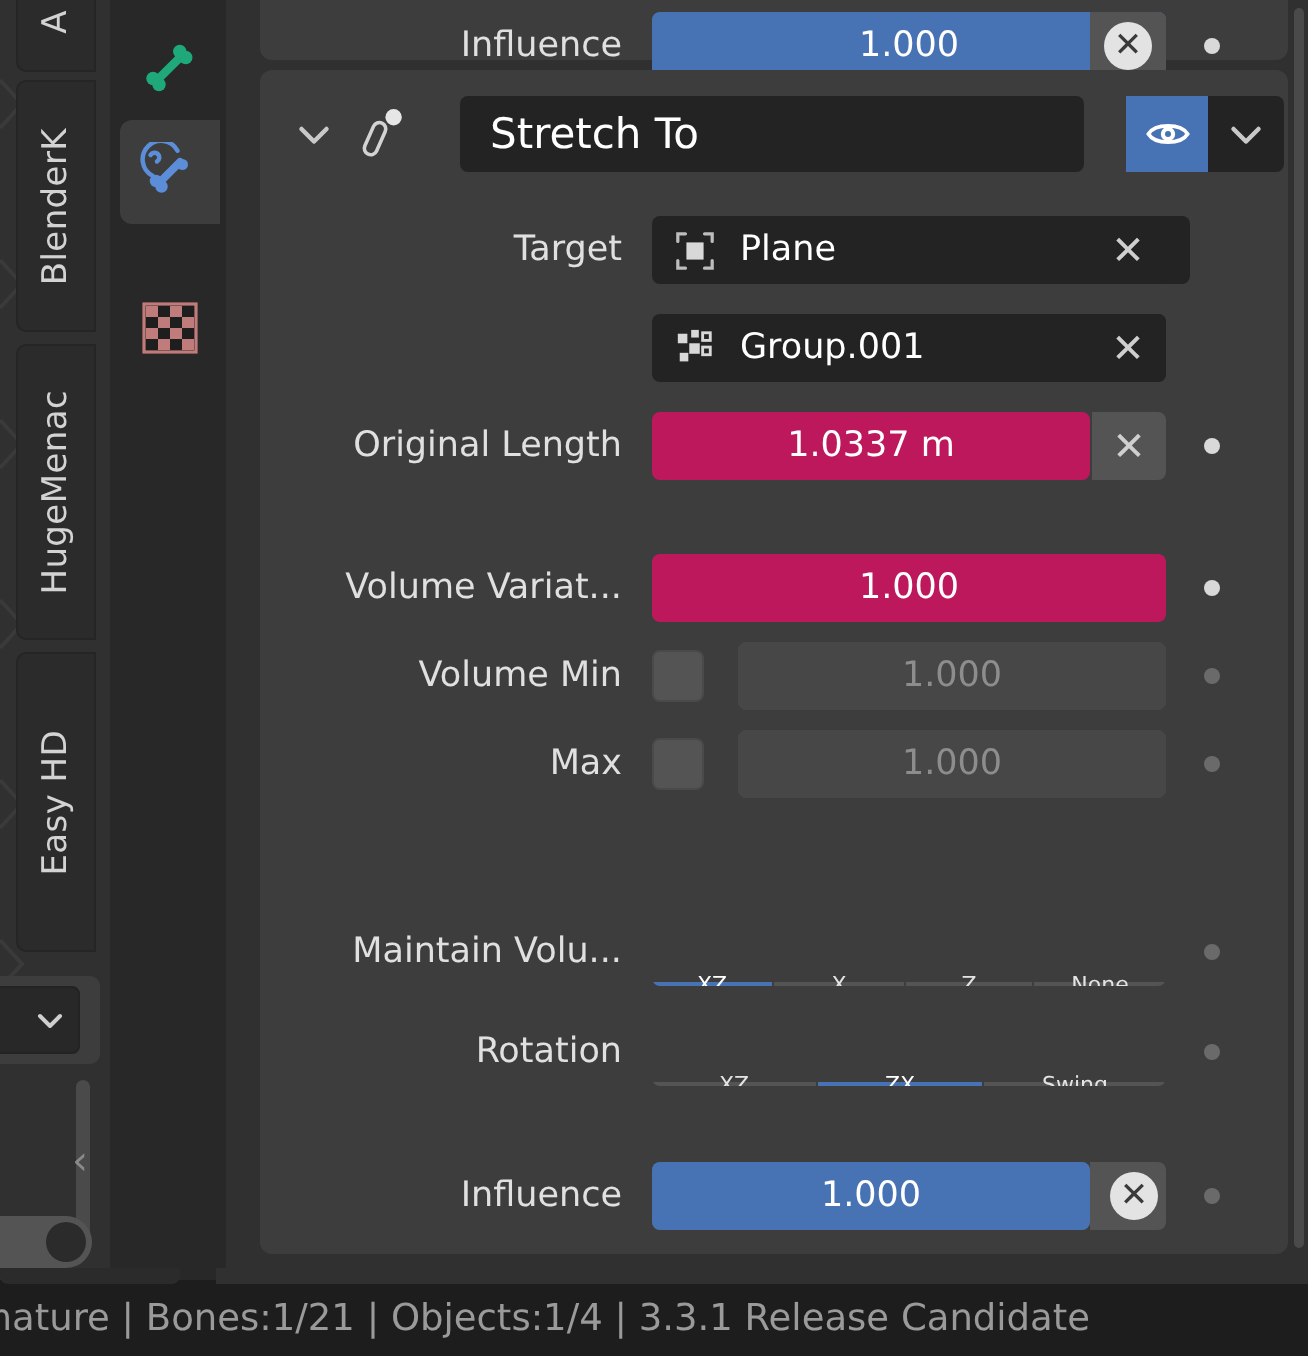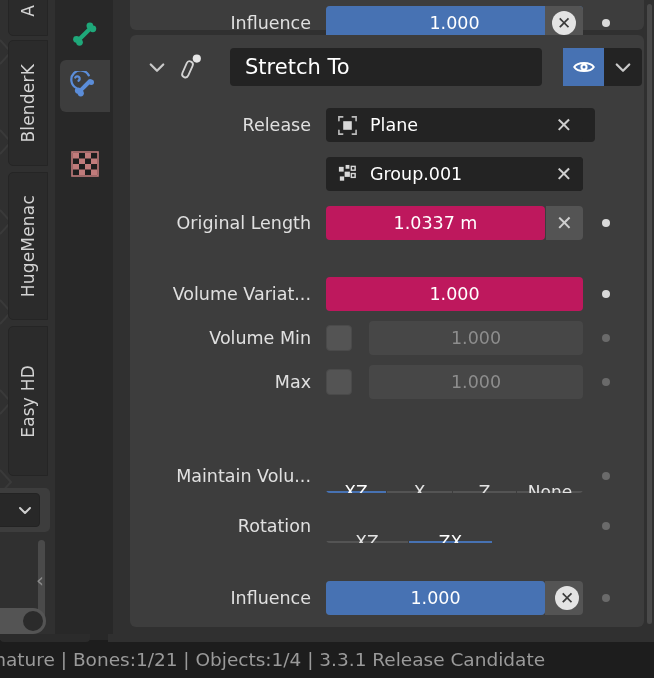--- a/index.html
+++ b/index.html
@@ -125,21 +125,21 @@
 
   .checkbox {
     width: 26px; height: 26px; background: #545454; border-radius: 4px;
     border: 1px solid #4a4a4a;
   }
 
   
   .seg { position: absolute; height: 34px; display: flex; border-radius: 4px; overflow: hidden; }
   .seg > div {
     display: flex; align-items: center; justify-content: center;
-    color: #e4e4e4; font-size: 17px; background: #545454;
+    color: #e4e4e4; font-size: 11px; background: #545454;
     border-right: 1px solid #3d3d3d;
     margin-top: 32px;
   }
   .seg > div:last-child { border-right: none; }
   .seg > div.on { background: #4772b3; color: #ffffff; }
 
   
   .slider { position: absolute; height: 34px; border-radius: 4px; background: #545454; overflow: hidden; }
   .slider .fill { position: absolute; left:0; top:0; bottom:0; background: #4772b3; }
   .slider .val {
@@ -309,21 +309,21 @@
         </div>
         <div class="extbtn" style="left:474px">
           <svg width="20" height="20" viewBox="0 0 16 16">
             <path d="M3 6 L8 11 L13 6" stroke="#c9c9c9" stroke-width="1.8" fill="none" stroke-linecap="round" stroke-linejoin="round"></path>
           </svg>
         </div>
 
       </div>
 
       <div class="row" style="top:73px">
-        <div class="lbl">Release</div>
+        <div class="lbl">Target</div>
         <div class="field dark" style="left:196px; width:269px;">
           <span style="margin-left:11px;margin-right:12px;display:flex;align-items:center;">
             <svg width="21" height="21" viewBox="0 0 22 22">
               <g stroke="#bdbdbd" stroke-width="1.7" fill="none" stroke-linecap="round">
                 <path d="M2 6 V2 H6"></path>
                   <path d="M16 2 H20 V6"></path>
                   <path d="M20 16 V20 H16"></path>
                   <path d="M6 20 H2 V16"></path>
               </g>
               <rect x="6.5" y="6.5" width="9" height="9" fill="#d8d8d8"></rect>
@@ -410,20 +410,21 @@
         <div class="deco off" style="left:465px">
             <i></i>
           </div>
       </div>
 
       <div class="row" style="top:474px">
         <div class="lbl">Rotation</div>
         <div class="seg" style="left:196px; width:257px;">
           <div style="width:83px">XZ</div>
           <div class="on" style="width:83px">ZX</div>
+          <div style="width:91px">Swing</div>
         </div>
         <div class="deco off" style="left:465px">
             <i></i>
           </div>
       </div>
 
       <div class="row" style="top:546px">
         <div class="lbl">Influence</div>
         <div class="slider" style="left:196px; width:219px;">
           <div class="fill" style="width:100%"></div>

